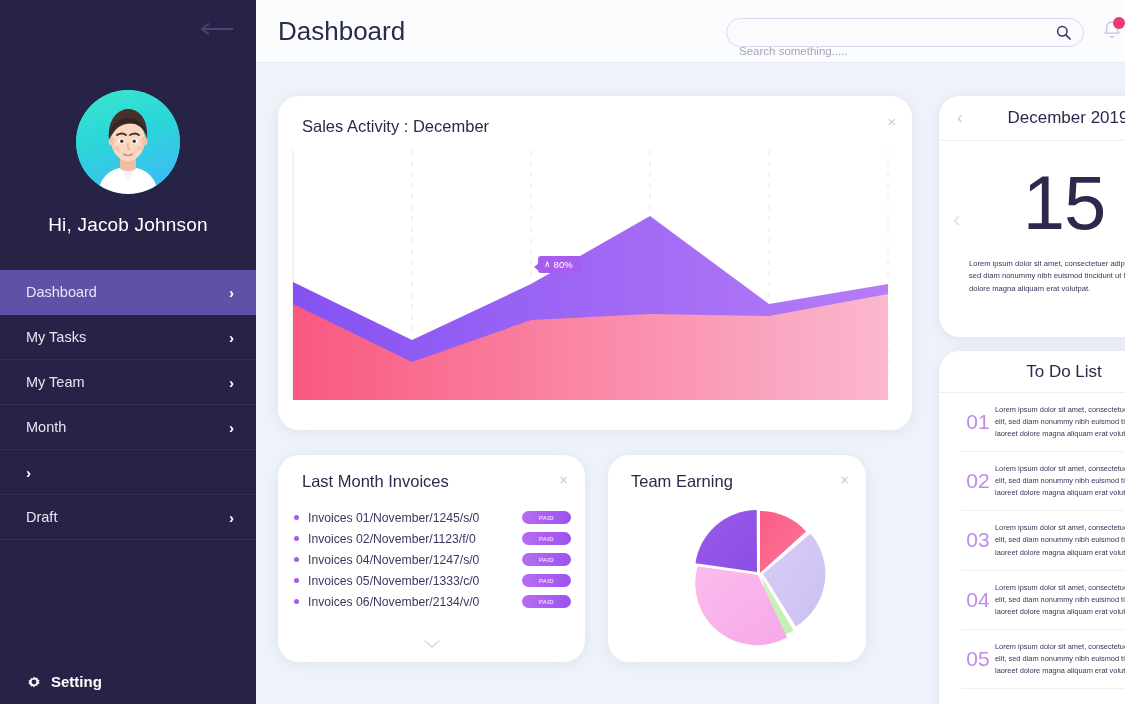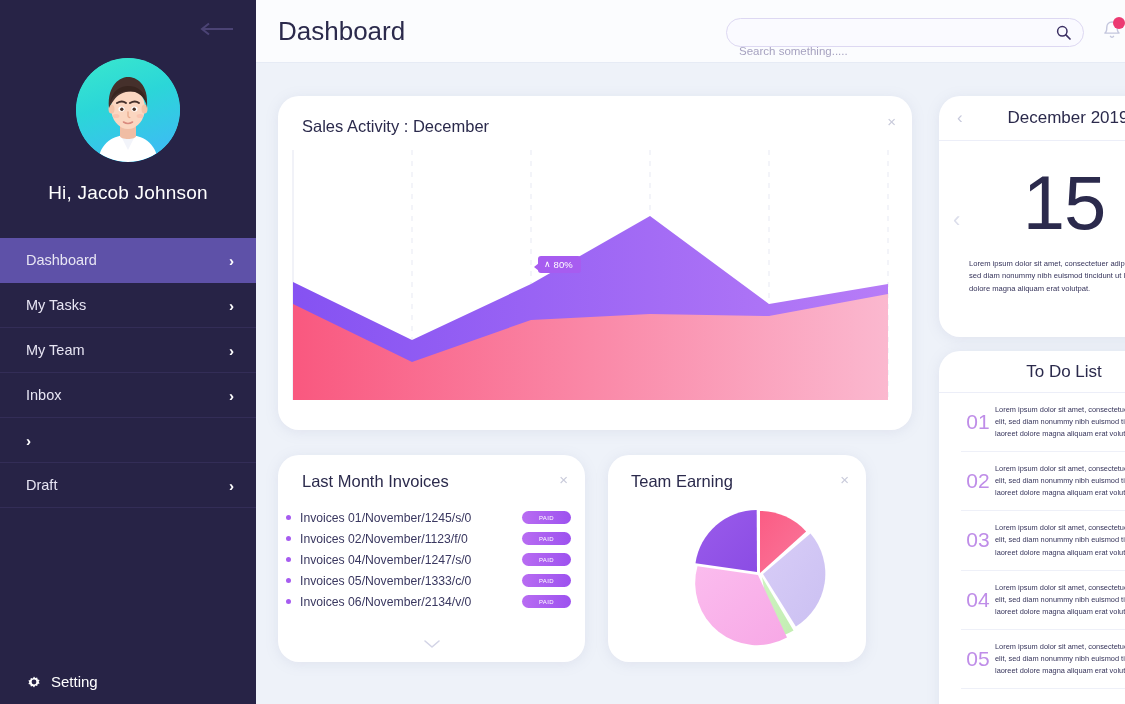--- a/index.html
+++ b/index.html
@@ -15,21 +15,21 @@
   .sidebar {
     width:256px; height:704px; flex:0 0 256px;
     background:#272346;
     position:relative;
   }
   .collapse-arrow {
     position:absolute; top:22px; right:22px;
     width:34px; height:14px; cursor:pointer;
   }
   .collapse-arrow svg { display:block; }
-  .profile { padding-top:58px; text-align:center; }
+  .profile { padding-top:90px; text-align:center; }
   .avatar-wrap {
     width:104px; height:104px; margin:0 auto;
     border-radius:50%; overflow:hidden;
     background:linear-gradient(165deg,#3fe3d0 0%,#2fd6d2 35%,#38c6ef 100%);
     position:relative;
   }
   .avatar-wrap svg { display:block; }
   .greeting {
     margin-top:20px; font-size:19px; color:#ffffff;
     font-weight:400; letter-spacing:.2px;
@@ -43,21 +43,21 @@
   }
   .nav-item.active { background:#5e51a8; border-bottom-color:#5e51a8; }
   .nav-item .nav-label { flex:1; }
   .nav-item .chev {
     font-size:15px; color:#ffffff; line-height:1;
     font-weight:700;
   }
   .setting {
     position:absolute; bottom:14px; left:26px;
     display:flex; align-items:center; gap:9px;
-    color:#ffffff; font-size:15px; cursor:pointer;
+    color:#ffffff; font-size:15px; cursor:pointer;font-weight:bold;
   }
   .setting .gear { width:16px; height:16px; display:block; }
 
   
   .main {
     flex:1; height:704px; position:relative;
     background:#eef2f9; overflow:hidden;
   }
   .topbar {
     height:63px; background:#fbfcfe;
@@ -125,21 +125,21 @@
     border-top:4px solid transparent;
     border-bottom:4px solid transparent;
     border-right:5px solid #a75cf0;
   }
   .tt-caret { font-size:9px; line-height:1; }
 
   
   #invoice-card { left:22px; top:392px; width:307px; height:207px; }
   #invoice-card .card-title { position:absolute; left:24px; top:17px; }
   #invoice-card .card-close { right:17px; top:17px; }
-  .inv-list { position:absolute; left:8px; top:52px; right:14px; }
+  .inv-list { position:absolute; left:16px; top:52px; right:14px; }
   .inv-row {
     display:flex; align-items:center;
     height:21px; font-size:12.2px; color:#3a3860;
     cursor:pointer;
   }
   .inv-bullet {
     width:5px; height:5px; border-radius:50%;
     background:#a65cf0; margin-right:9px; flex:0 0 5px;
   }
   .inv-text { flex:1; }
@@ -276,21 +276,21 @@
       </div>
       <div class="nav-item">
         <span class="nav-label">My Tasks</span>
         <span class="chev">›</span>
       </div>
       <div class="nav-item">
         <span class="nav-label">My Team</span>
         <span class="chev">›</span>
       </div>
       <div class="nav-item">
-        <span class="nav-label">Inbox</span>
+        <span class="nav-label">Month</span>
         <span class="chev">›</span>
       </div>
       <div class="nav-item">
         <span class="chev">›</span>
       </div>
       <div class="nav-item">
         <span class="nav-label">Draft</span>
         <span class="chev">›</span>
       </div>
     </nav>

